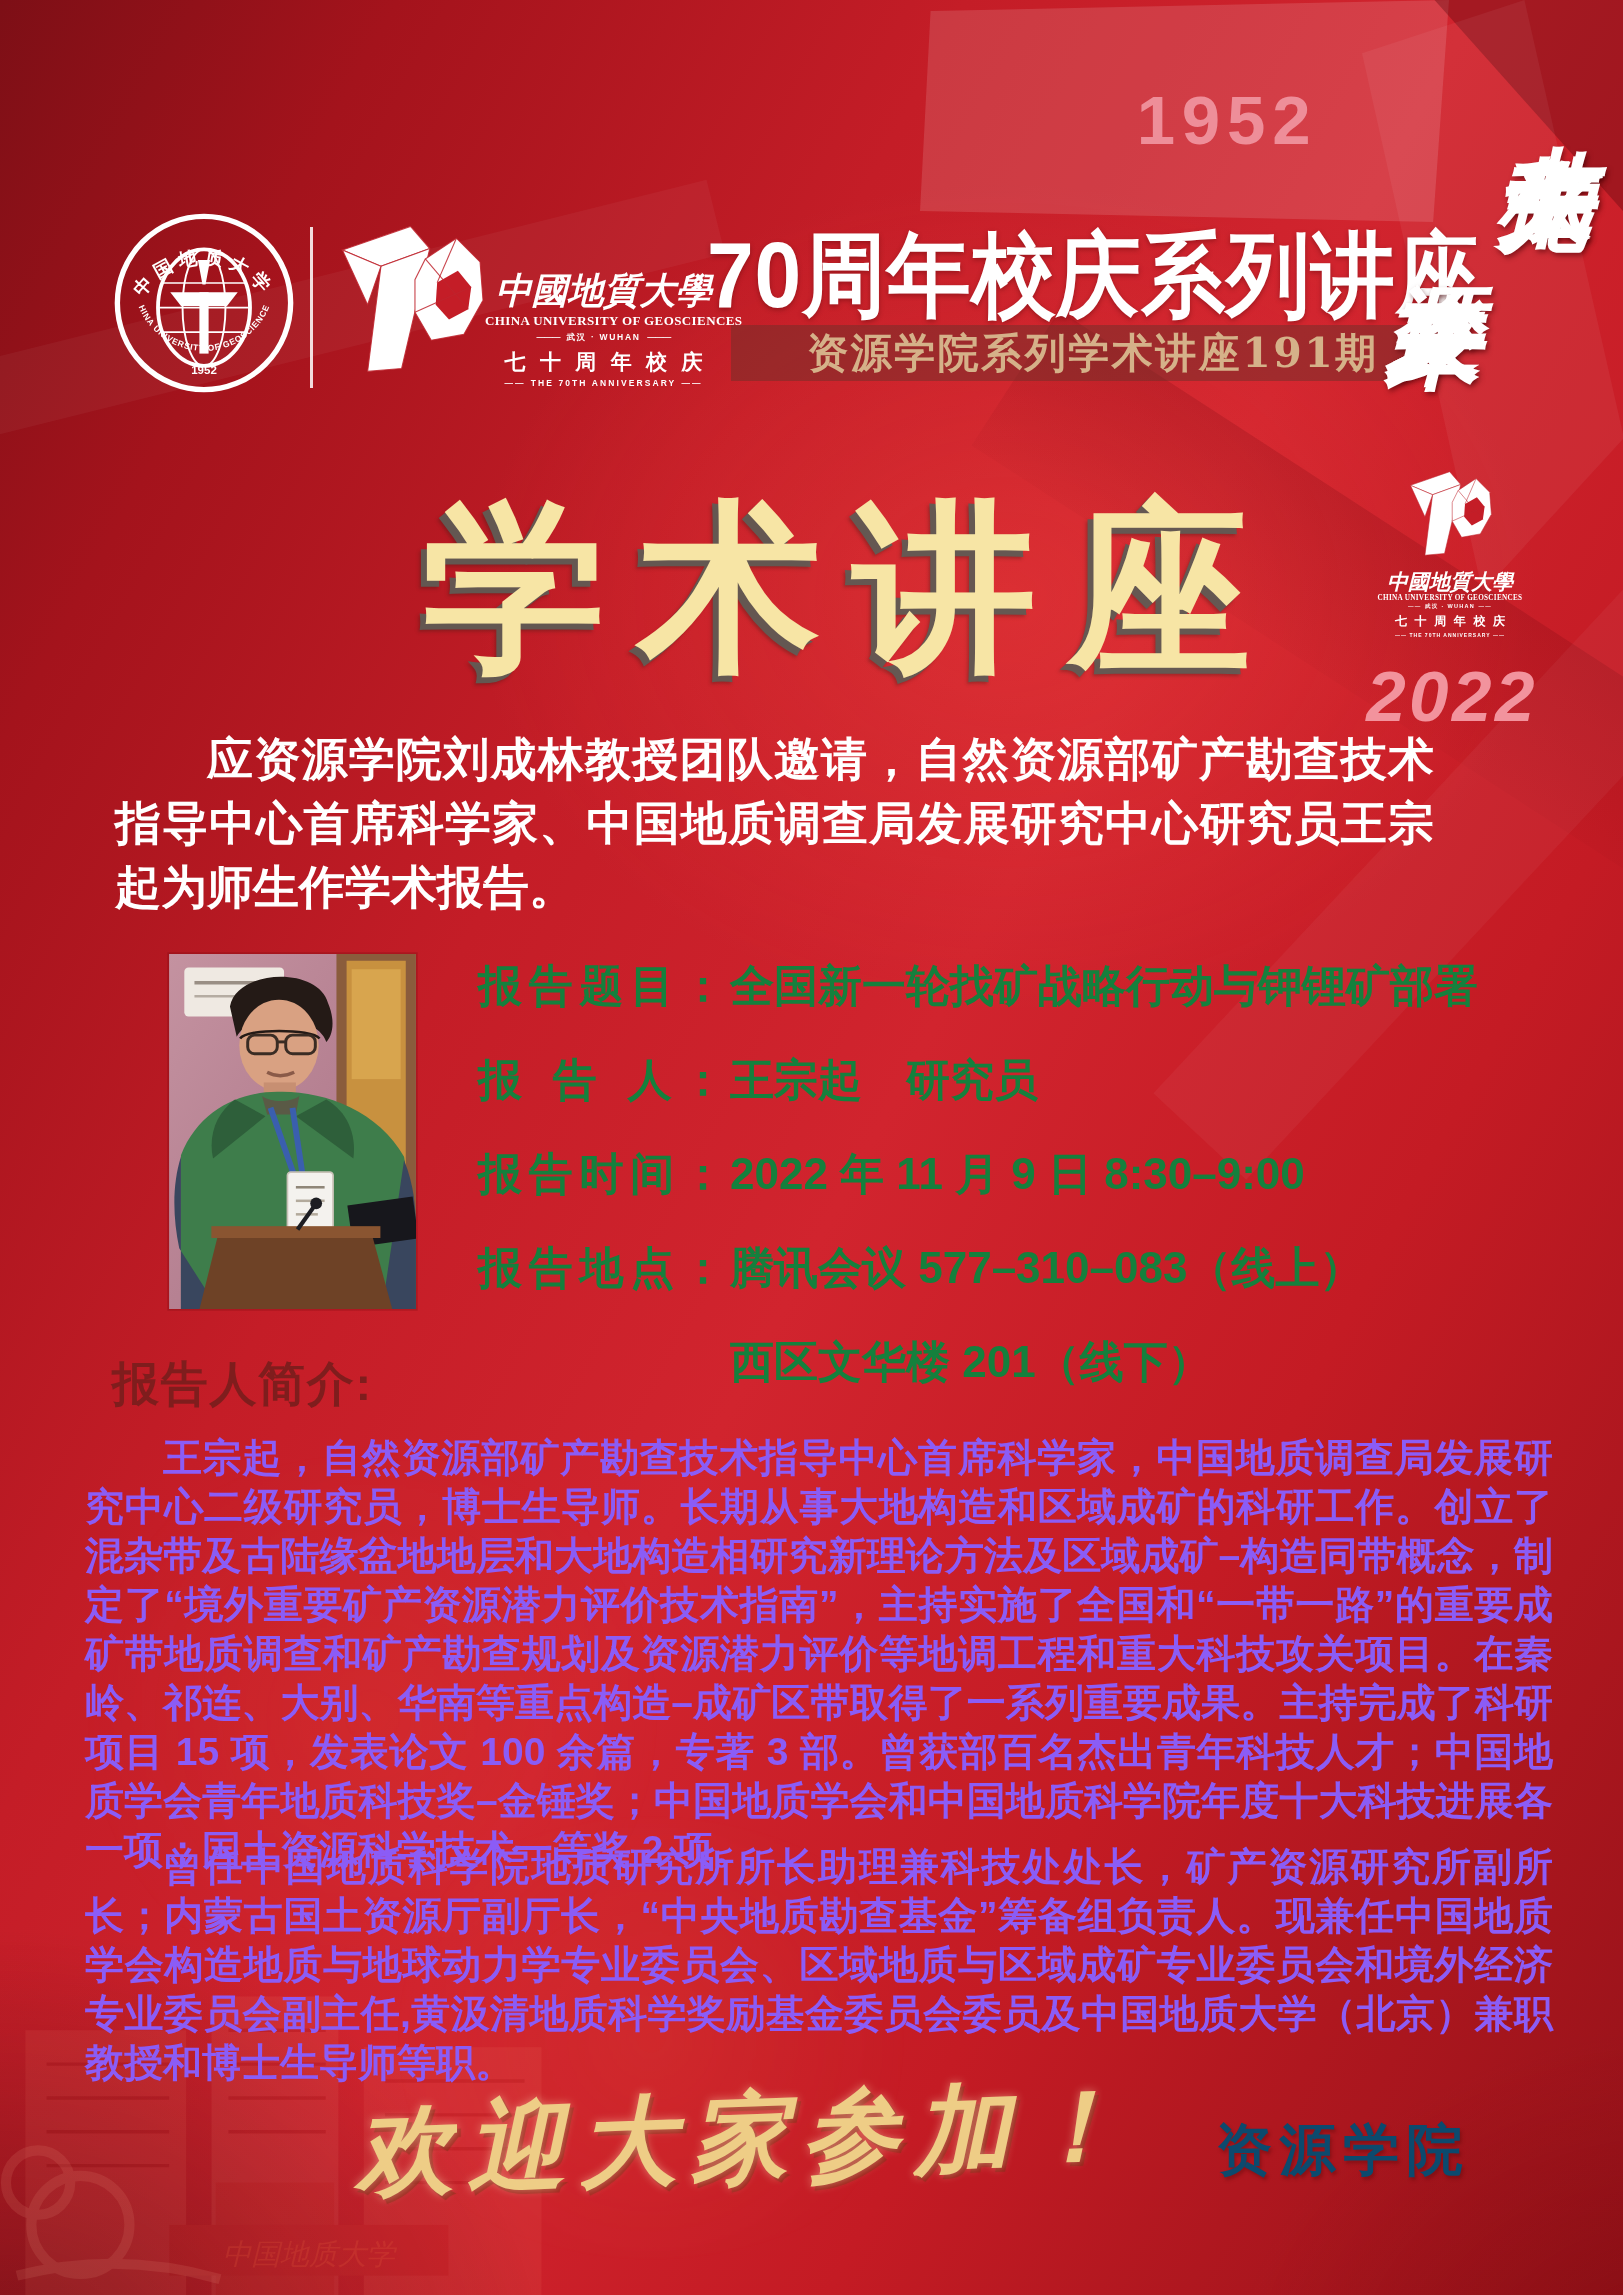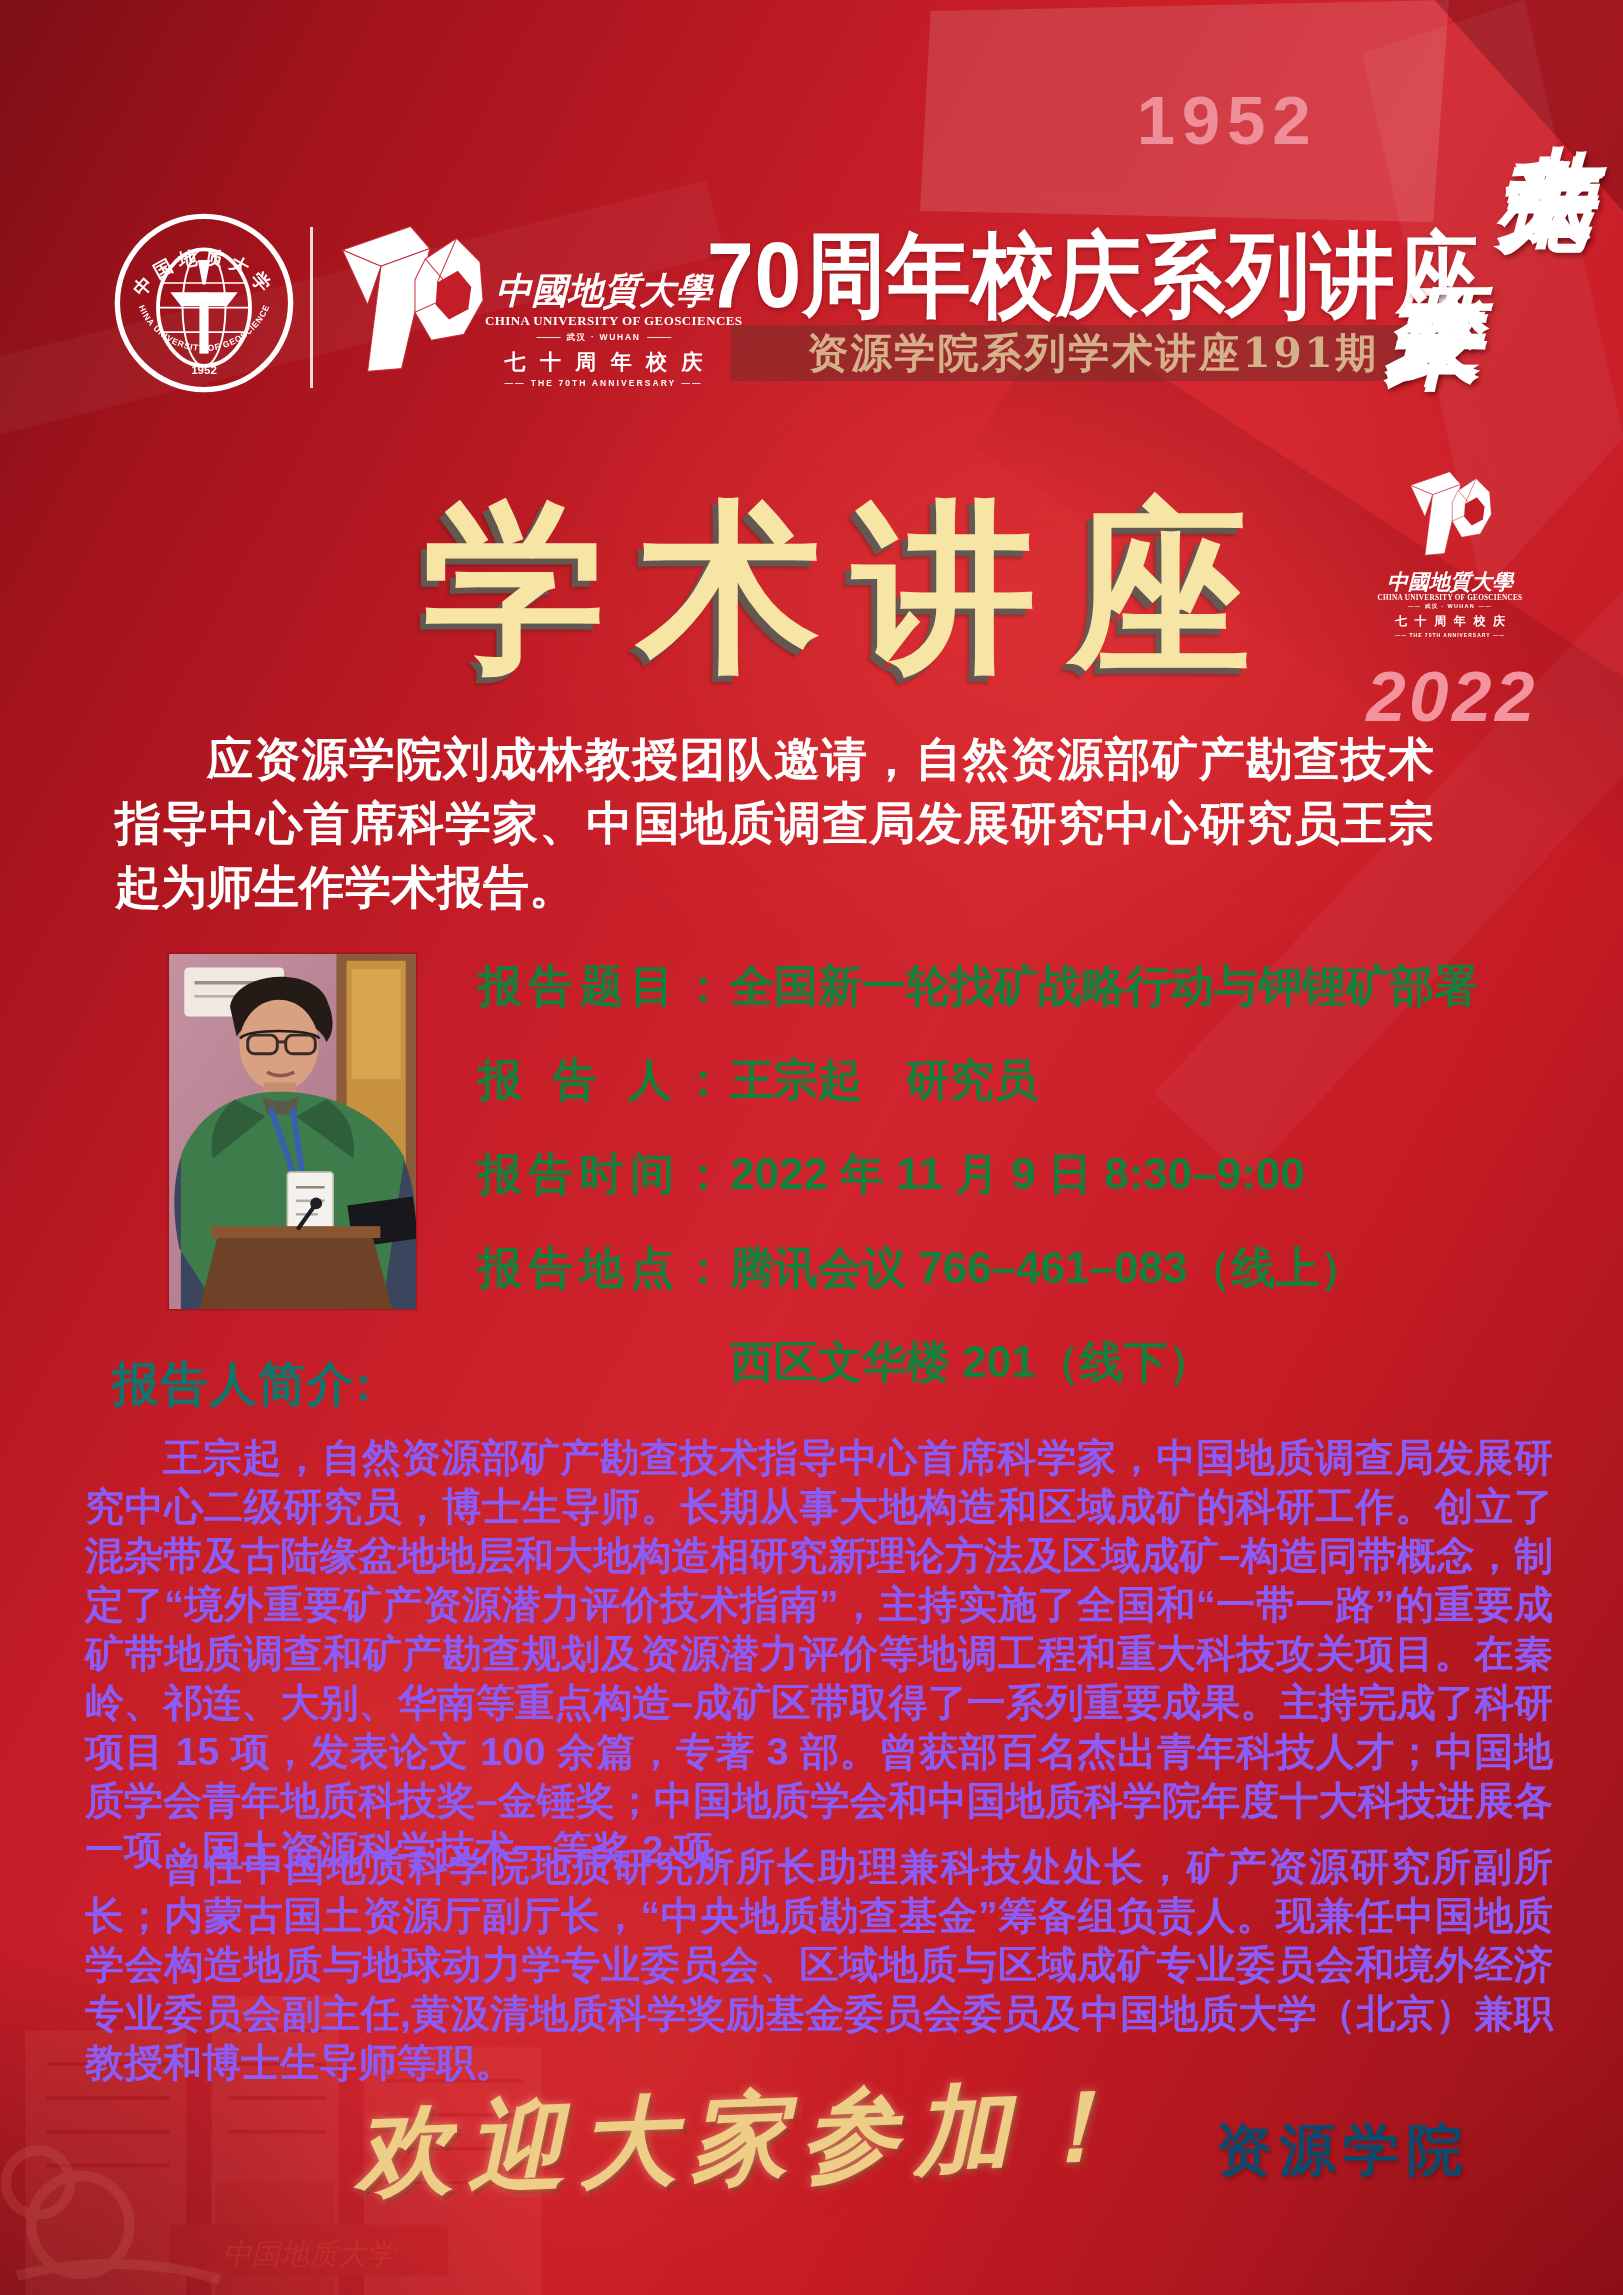--- a/index.html
+++ b/index.html
@@ -76,21 +76,21 @@
   .intro{left:115px;top:727px;width:1319px;font-size:46px;line-height:64px;font-weight:700;
     color:#fff;text-align:justify;text-indent:2em;}
   .photo-frame{left:169px;top:954px;width:247px;height:355px;box-shadow:0 0 0 1.7px rgba(120,10,16,.3);}
   .photo-frame svg{width:100%;height:100%;display:block;}
   .details{left:478px;top:957px;width:998px;color:#15803d;font-weight:700;font-size:44px;}
   .drow{margin-bottom:35px;white-space:nowrap;}
   .dlabel{display:inline-block;width:247px;text-align:justify;text-align-last:justify;}
   .dval{margin-left:5px;}
   .drow.cont .dval{margin-left:252px;}
   
-  .bio-heading{left:112px;top:1353px;font-size:47px;font-weight:900;color:#0f766e;letter-spacing:1.7px;}
+  .bio-heading{left:112px;top:1353px;font-size:47px;font-weight:900;color:#7f1d1d;letter-spacing:1.7px;}
   .bio-p{left:85px;width:1468px;color:#8b5cf6;font-weight:700;font-size:39px;line-height:49px;
     text-align:justify;text-indent:2em;}
   .bio-p1{top:1433px;}
   .bio-p2{top:1842px;}
   
   .welcome{left:355px;top:2074px;font-family:"DejaVu Serif",serif;font-style:italic;font-weight:700;
     font-size:98px;color:#eecd86;letter-spacing:13.5px;transform:rotate(-2deg);white-space:nowrap;
     text-shadow:0 0 10px rgba(255,235,190,.45),3.4px 4.2px 0.8px rgba(110,45,15,.45);}
   .dept{left:1216px;top:2113px;font-family:"DejaVu Serif",serif;font-weight:700;font-size:56px;
     color:#0c4a6e;letter-spacing:7.6px;white-space:nowrap;text-shadow:1.7px 2.5px 3.4px rgba(90,10,10,.4);}
@@ -267,21 +267,21 @@
   <div class="drow">
     <span class="dlabel">报告题目：</span><span class="dval">全国新一轮找矿战略行动与钾锂矿部署</span>
   </div>
   <div class="drow">
     <span class="dlabel">报 告 人：</span><span class="dval">王宗起　研究员</span>
   </div>
   <div class="drow">
     <span class="dlabel">报告时间：</span><span class="dval">2022 年 11 月 9 日  8:30–9:00</span>
   </div>
   <div class="drow">
-    <span class="dlabel">报告地点：</span><span class="dval">腾讯会议 766–461–083（线上）</span>
+    <span class="dlabel">报告地点：</span><span class="dval">腾讯会议 577–310–083（线上）</span>
   </div>
   <div class="drow cont">
     <span class="dval">西区文华楼 201（线下）</span>
   </div>
 </div>
 
 <div class="abs bio-heading">报告人简介:</div>
 <div class="abs bio-p bio-p1">王宗起，自然资源部矿产勘查技术指导中心首席科学家，中国地质调查局发展研究中心二级研究员，博士生导师。长期从事大地构造和区域成矿的科研工作。创立了混杂带及古陆缘盆地地层和大地构造相研究新理论方法及区域成矿–构造同带概念，制定了“境外重要矿产资源潜力评价技术指南”，主持实施了全国和“一带一路”的重要成矿带地质调查和矿产勘查规划及资源潜力评价等地调工程和重大科技攻关项目。在秦岭、祁连、大别、华南等重点构造–成矿区带取得了一系列重要成果。主持完成了科研项目 15 项，发表论文 100 余篇，专著 3 部。曾获部百名杰出青年科技人才；中国地质学会青年地质科技奖–金锤奖；中国地质学会和中国地质科学院年度十大科技进展各一项；国土资源科学技术一等奖 2 项。</div>
 <div class="abs bio-p bio-p2">曾任中国地质科学院地质研究所所长助理兼科技处处长，矿产资源研究所副所长；内蒙古国土资源厅副厅长，“中央地质勘查基金”筹备组负责人。现兼任中国地质学会构造地质与地球动力学专业委员会、区域地质与区域成矿专业委员会和境外经济专业委员会副主任,黄汲清地质科学奖励基金委员会委员及中国地质大学（北京）兼职教授和博士生导师等职。</div>
 

